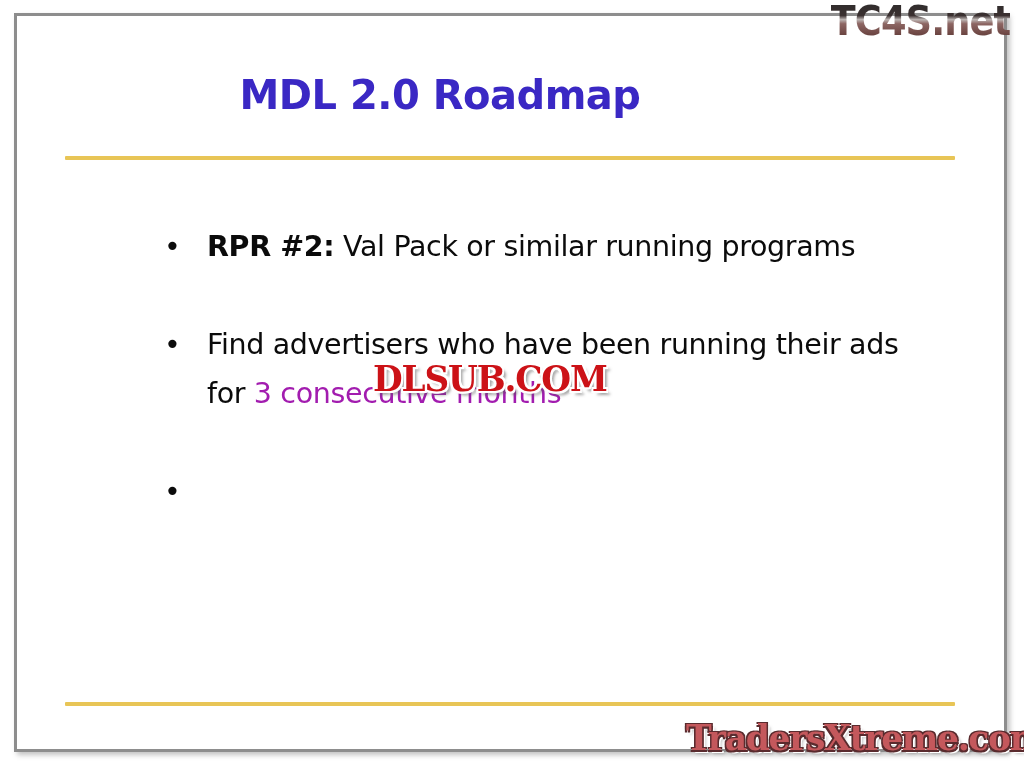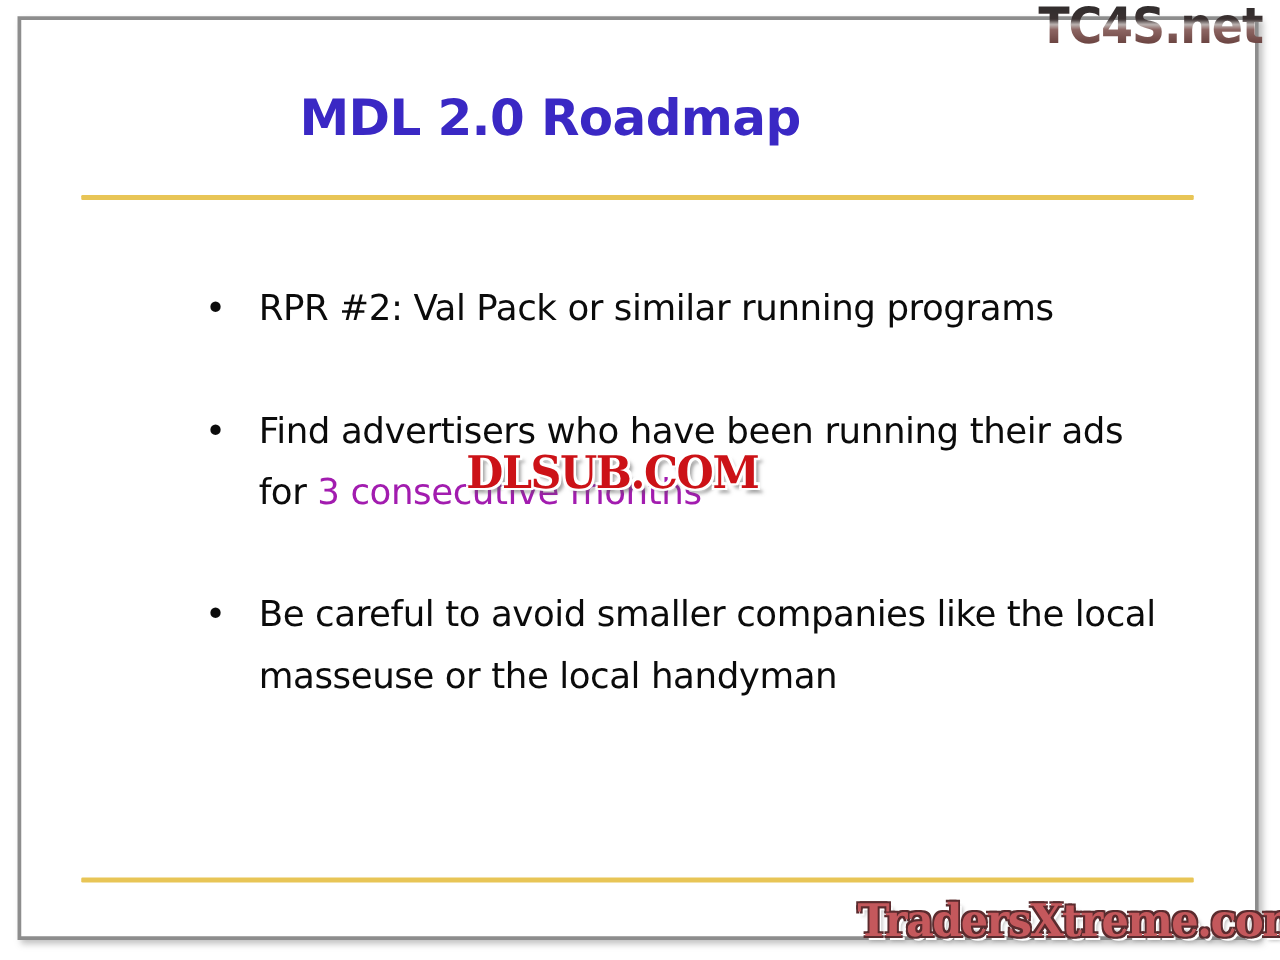--- a/index.html
+++ b/index.html
@@ -79,21 +79,21 @@
   .bullet-item + .bullet-item { margin-top: 49px; }
   .bullet-dot {
     position: absolute;
     left: 9px;
     top: 0;
     font-size: 28.5px;
     line-height: 49px;
     color: #0b0b0b;
   }
   .bullet-text { display: inline; }
-  .b { font-weight: normal; }
+  .b { font-weight: bold; }
   .accent { color: #a21caf; }
 
   
   #wm-tc4s {
     position: absolute;
     right: 14px;
     top: -2px;
     font-family: "DejaVu Sans", sans-serif;
     font-weight: bold;
     font-size: 40px;
@@ -168,21 +168,20 @@
       <span class="bullet-text"><span class="b">RPR #2:</span><span> Val Pack or similar running programs</span></span>
     </div>
 
     <div class="bullet-item">
       <span class="bullet-dot">•</span>
       <span class="bullet-text"><span>Find advertisers who have been running their ads for </span><span class="accent">3 consecutive months</span></span>
     </div>
 
     <div class="bullet-item">
       <span class="bullet-dot">•</span>
-      <span class="bullet-text"><span>Be careful to </span><span class="b">avoid</span><span> smaller companies like the local masseuse or the local handyman</span></span>
     </div>
 
   </div>
 
   <div class="rule" id="rule-bottom"></div>
 
   <div id="wm-tc4s">TC4S.net</div>
 
   <div id="wm-dlsub">DLSUB.COM</div>
 

